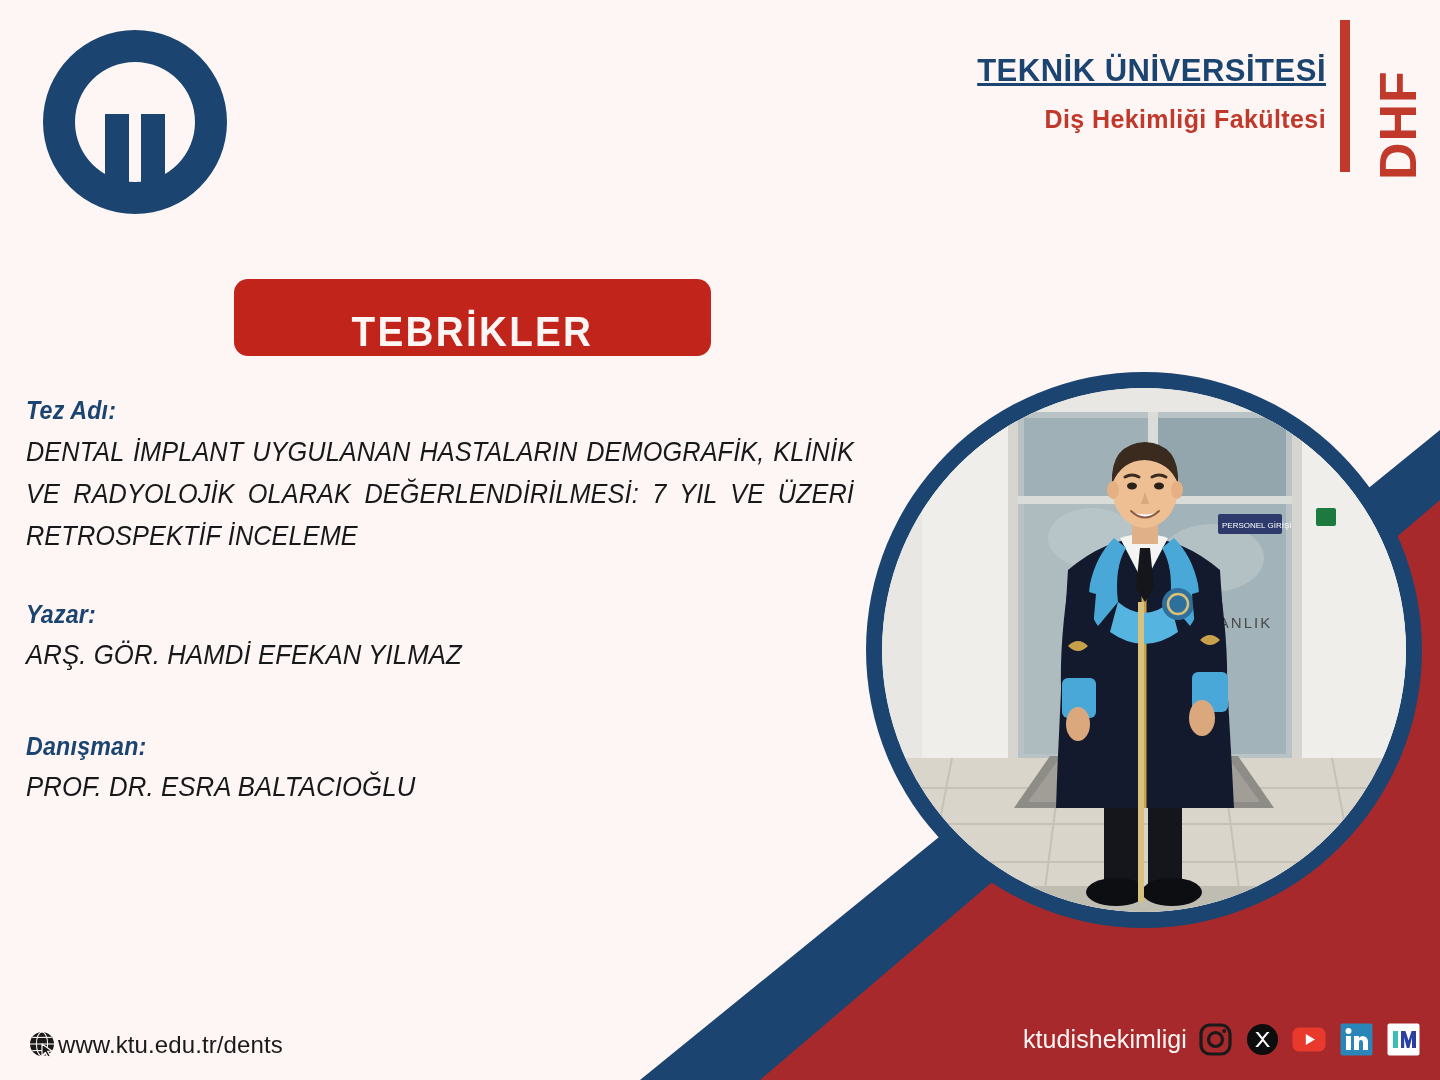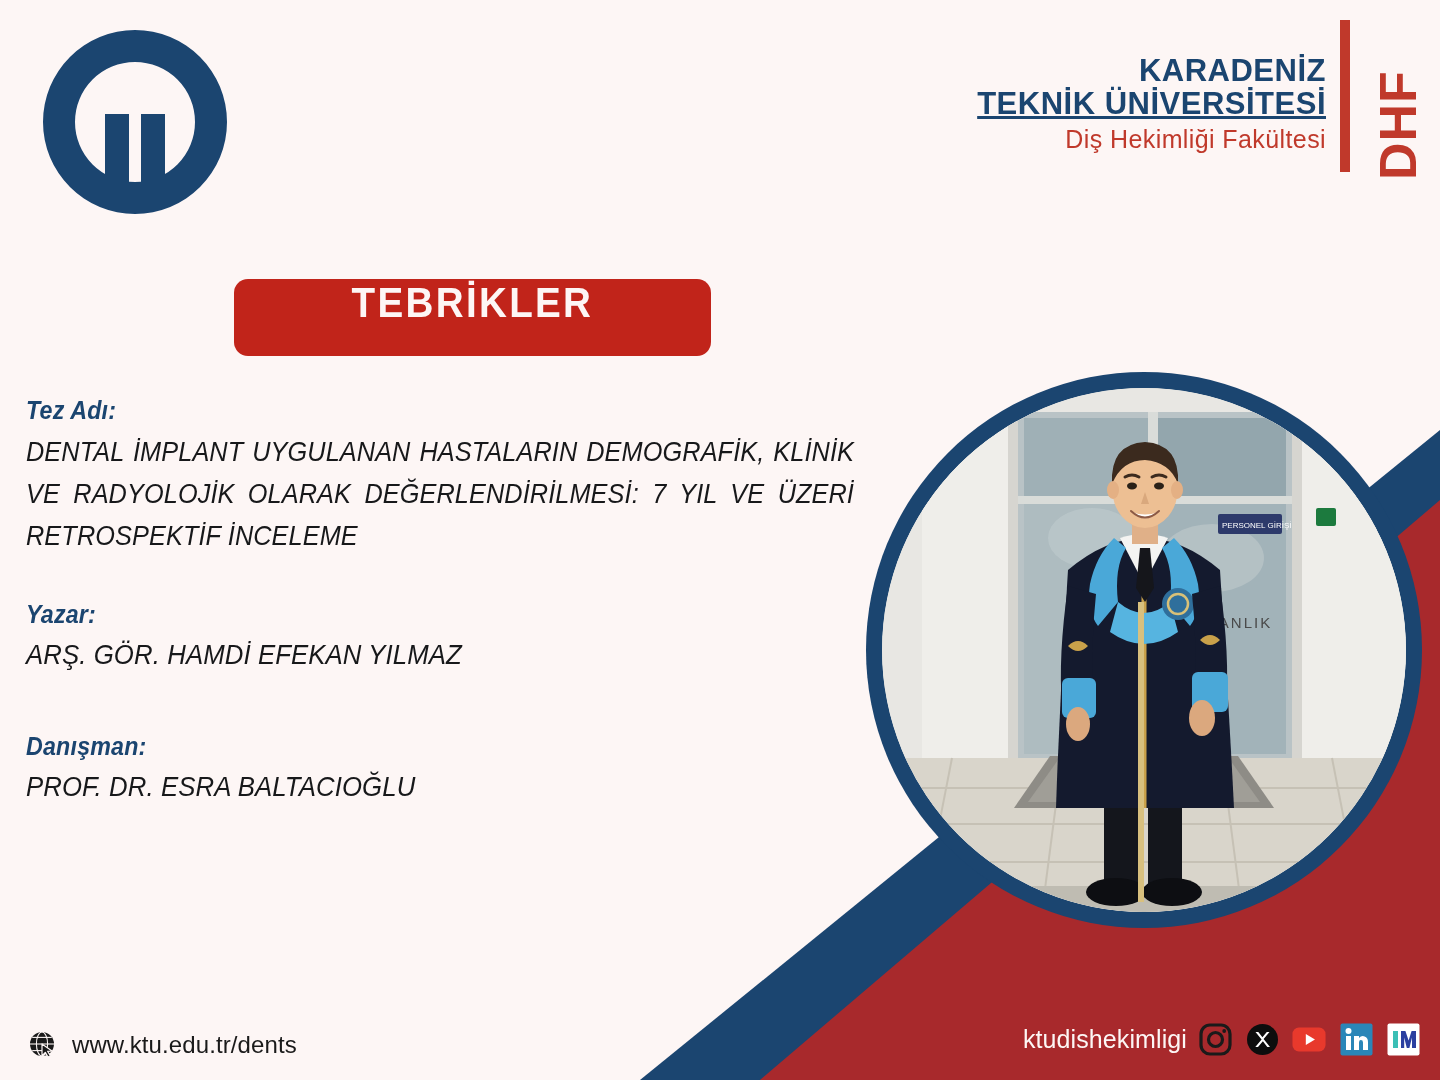--- a/index.html
+++ b/index.html
@@ -51,25 +51,25 @@
     font-weight:bold;
     letter-spacing:0.5px;
     line-height:1.07;
     white-space:nowrap;
   }
   .hdr-line1{font-size:31px;}
   .hdr-line2{font-size:31px;text-decoration:underline;}
   .hdr-line3{
     color:#c0392b;
     font-size:25px;
-    font-weight:normal;
+    font-weight:bold;
     line-height:1.3;
     letter-spacing:0.4px;
     white-space:nowrap;
-    margin-top:3px;
+    margin-top:16px;
   }
   .hdr-rule{
     width:10px;height:152px;
     background:#c0392b;
     margin:6px 22px 0 0;
   }
   .hdr-dhf{
     color:#c0392b;
     font-size:52px;
     font-weight:bold;
@@ -82,21 +82,21 @@
   }
 
   
   .tebrikler-banner{
     position:absolute;
     left:234px;top:279px;
     width:477px;height:77px;
     background:#c1241a;
     border-radius:14px;
     display:flex;
-    align-items:flex-start;
+    align-items:flex-end;
     justify-content:center;
     z-index:6;
   }
   .tebrikler-text{
     color:#fdf6f5;
     font-size:42px;
     font-weight:bold;
     letter-spacing:2.5px;
     font-family:"Liberation Sans", sans-serif;
     transform:scaleX(0.92);
@@ -156,21 +156,20 @@
     position:relative;
     background:#cfd3d2;
   }
 
   
   .footer-left{
     position:absolute;
     left:28px;bottom:20px;
     display:flex;
     align-items:center;
-    gap:14px;
     z-index:7;
   }
   .footer-url{
     color:#1a1a1a;
     font-size:24px;
     letter-spacing:0.1px;
   }
   .footer-right{
     position:absolute;
     right:20px;bottom:24px;
@@ -205,21 +204,20 @@
 
   <svg class="ktu-logo" viewBox="0 0 200 200">
     <path d="M100 8 A92 92 0 1 0 100 192 A92 92 0 1 0 100 8 Z
              M100 40 A60 60 0 1 1 100 160 A60 60 0 1 1 100 40 Z" fill="#1b4570" fill-rule="evenodd"></path>
     <rect x="70" y="92" width="24" height="86" fill="#1b4570"></rect>
     <rect x="106" y="92" width="24" height="86" fill="#1b4570"></rect>
   </svg>
 
   <div class="header-lockup">
     <div class="header-names">
-      <div class="hdr-line1">KARADENİZ</div>
       <div class="hdr-line2">TEKNİK ÜNİVERSİTESİ</div>
       <div class="hdr-line3">Diş Hekimliği Fakültesi</div>
     </div>
     <div class="hdr-rule"></div>
     <div class="hdr-dhf">DHF</div>
   </div>
 
   <div class="tebrikler-banner">
     <span class="tebrikler-text">TEBRİKLER</span>
   </div>

